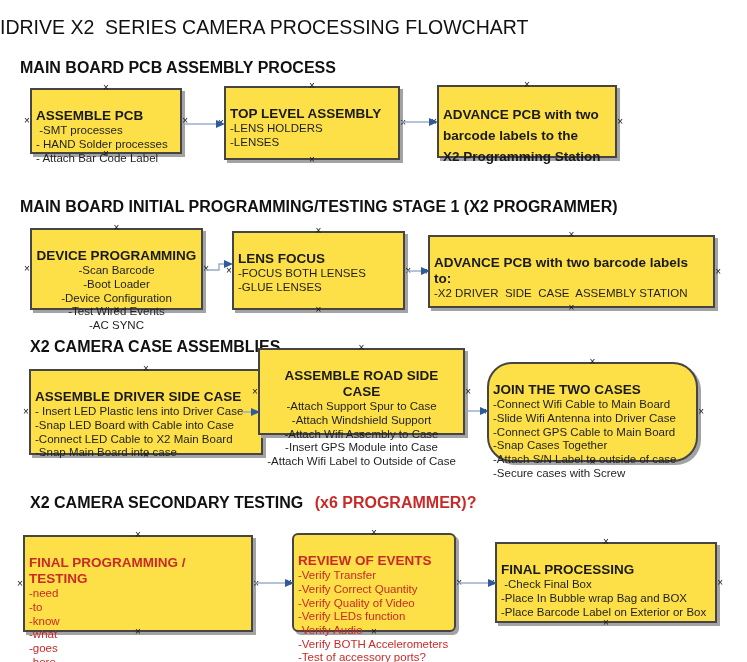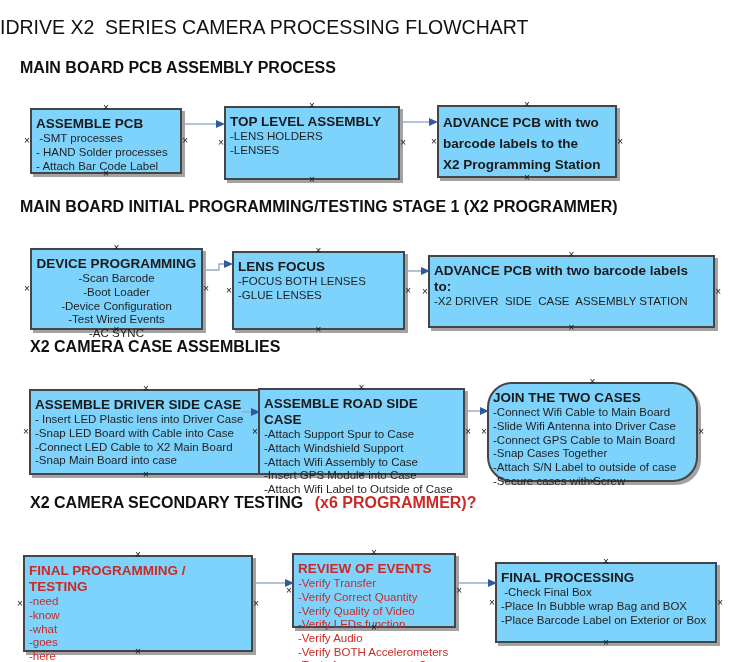--- a/index.html
+++ b/index.html
@@ -2,22 +2,22 @@
 <html><head>
 <meta charset="utf-8">
 <style>
   html,body{margin:0;padding:0;background:#fff;}
   .stage{position:relative;width:747px;height:662px;background:#ffffff;
          font-family:"Liberation Sans",sans-serif;overflow:hidden;}
   .title{position:absolute;top:16px;left:0;width:100%;
          font-size:19.5px;font-weight:normal;color:#111;white-space:pre;}
   .sec-heading{position:absolute;font-size:16px;font-weight:bold;color:#111;white-space:pre;}
   .sec-heading .red-part{color:#c92a27;margin-left:7px;}
-  .box{position:absolute;background:#7dd3fc;border:2px solid #454545;
-       box-shadow:3px 3px 0 #a3a3a3;padding:6px 4px;box-sizing:border-box;overflow:visible;margin-top:20px;}
+  .box{position:absolute;background:#fde047;border:2px solid #454545;
+       box-shadow:3px 3px 0 #a3a3a3;padding:18px 4px;box-sizing:border-box;overflow:visible;}
   .box-title{font-size:13.5px;font-weight:bold;color:#1a1a1a;white-space:pre-line;line-height:1.2;}
   .box-item{font-size:11.5px;color:#1f1f1f;line-height:1.19;white-space:pre-wrap;}
   .red-box .box-title,.red-box .box-item{color:#c92a27;}
   .r1b3 .box-title{line-height:1.55;}
   .anc{position:absolute;font-style:normal;color:#151515;font-size:10px;line-height:1;pointer-events:none;}
   .anc::before{content:"\00d7";}
   .anc.t{top:-7px;left:50%;transform:translateX(-50%);}
   .anc.b{bottom:-7px;left:50%;transform:translateX(-50%);}
   .anc.l{left:-8px;top:50%;transform:translateY(-50%);}
   .anc.r{right:-8px;top:50%;transform:translateY(-50%);}
@@ -117,21 +117,21 @@
       <i class="anc r"></i>
     <div class="box-title">ASSEMBLE DRIVER SIDE CASE</div>
     <div class="box-items">
         <div class="box-item">- Insert LED Plastic lens into Driver Case</div>
         <div class="box-item">-Snap LED Board with Cable into Case</div>
         <div class="box-item">-Connect LED Cable to X2 Main Board</div>
         <div class="box-item">-Snap Main Board into case</div>
       </div>
   </div>
 
-  <div class="box" style="left:258px;top:368px;width:207px;height:87px;">
+  <div class="box" style="left:258px;top:348px;width:207px;height:87px;text-align:center;">
     <i class="anc t"></i>
       <i class="anc b"></i>
       <i class="anc l"></i>
       <i class="anc r"></i>
     <div class="box-title">ASSEMBLE ROAD SIDE CASE</div>
     <div class="box-items">
         <div class="box-item">-Attach Support Spur to Case</div>
         <div class="box-item">-Attach Windshield Support</div>
         <div class="box-item">-Attach Wifi Assembly to Case</div>
         <div class="box-item">-Insert GPS Module into Case</div>
@@ -156,28 +156,29 @@
   </div>
 
   <div class="box red-box" style="left:23px;top:535px;width:230px;height:97px;">
     <i class="anc t"></i>
       <i class="anc b"></i>
       <i class="anc l"></i>
       <i class="anc r"></i>
     <div class="box-title">FINAL PROGRAMMING / TESTING</div>
     <div class="box-items">
         <div class="box-item">-need</div>
+        <div class="box-item">-to</div>
         <div class="box-item">-know</div>
         <div class="box-item">-what</div>
         <div class="box-item">-goes</div>
         <div class="box-item">-here</div>
       </div>
   </div>
 
-  <div class="box red-box" style="left:292px;top:533px;width:164px;height:75px;">
+  <div class="box red-box" style="left:292px;top:533px;width:164px;height:99px;border-radius:6px;">
     <i class="anc t"></i>
       <i class="anc b"></i>
       <i class="anc l"></i>
       <i class="anc r"></i>
     <div class="box-title">REVIEW OF EVENTS</div>
     <div class="box-items">
         <div class="box-item">-Verify Transfer</div>
         <div class="box-item">-Verify Correct Quantity</div>
         <div class="box-item">-Verify Quality of Video</div>
         <div class="box-item">-Verify LEDs function</div>

